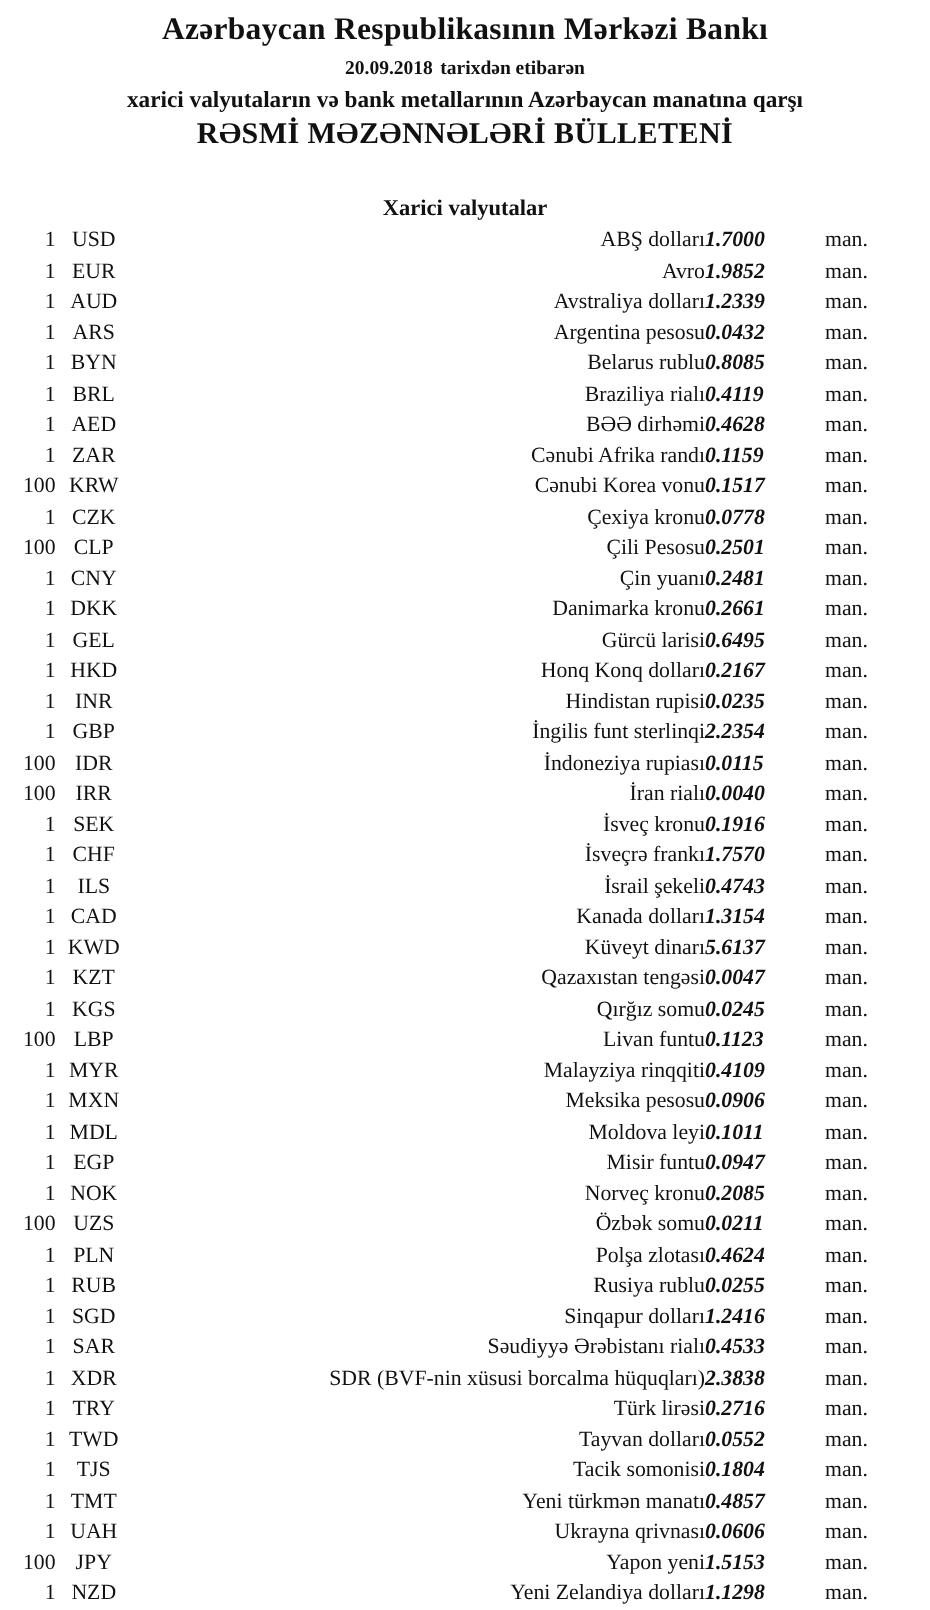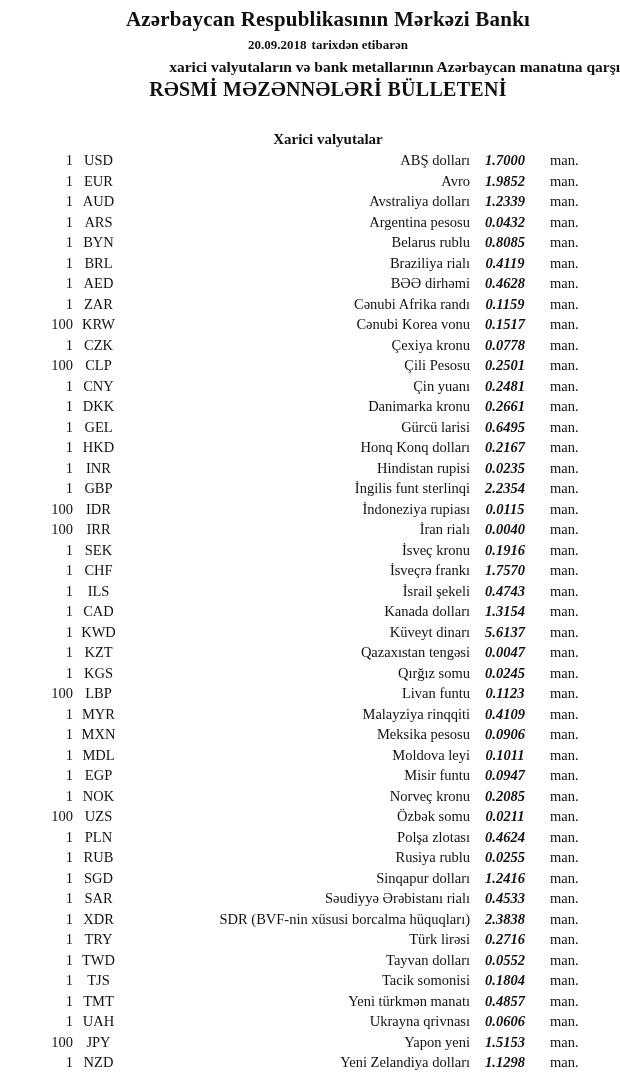--- a/index.html
+++ b/index.html
@@ -13,39 +13,38 @@
     overflow: hidden;
     color: #111111;
     font-family: "Liberation Serif", "DejaVu Serif", serif;
   }
   .doc {
     position: relative;
     width: 620px;
     height: 817px;
     box-sizing: border-box;
     padding-top: 7px;
-    padding-left: 36px;
   }
   .title {
     text-align: center;
     font-weight: bold;
     font-size: 21px;
     line-height: 25px;
     letter-spacing: 0.2px;
   }
   .date-line {
     text-align: center;
     font-weight: bold;
     font-size: 13px;
     line-height: 18px;
     margin-top: 4px;
   }
   .date-line .date-value { margin-right: 5px; }
   .subtitle {
-    text-align: right;
+    text-align: center;
     font-weight: bold;
     font-size: 15.5px;
     line-height: 18px;
     margin-top: 4px;
   }
   .bulletin-title {
     text-align: center;
     font-weight: bold;
     font-size: 20px;
     line-height: 18px;
@@ -69,21 +68,21 @@
     line-height: 20.5px;
     font-size: 14.5px;
     padding-right: 30px;
     white-space: nowrap;
   }
   .qty  { width: 37px; text-align: right; flex: none; }
   .code { width: 51px; text-align: center; flex: none; }
   .name { flex: 1 1 auto; padding-left: 2px; overflow: hidden; text-align: right; }
   .rate {
     width: 70px;
-    text-align: center;
+    text-align: left;
     flex: none;
     font-weight: bold;
     font-style: italic;
   }
   .unit {
     width: 50px;
     flex: none;
     box-sizing: border-box;
     padding-left: 10px;
   }

